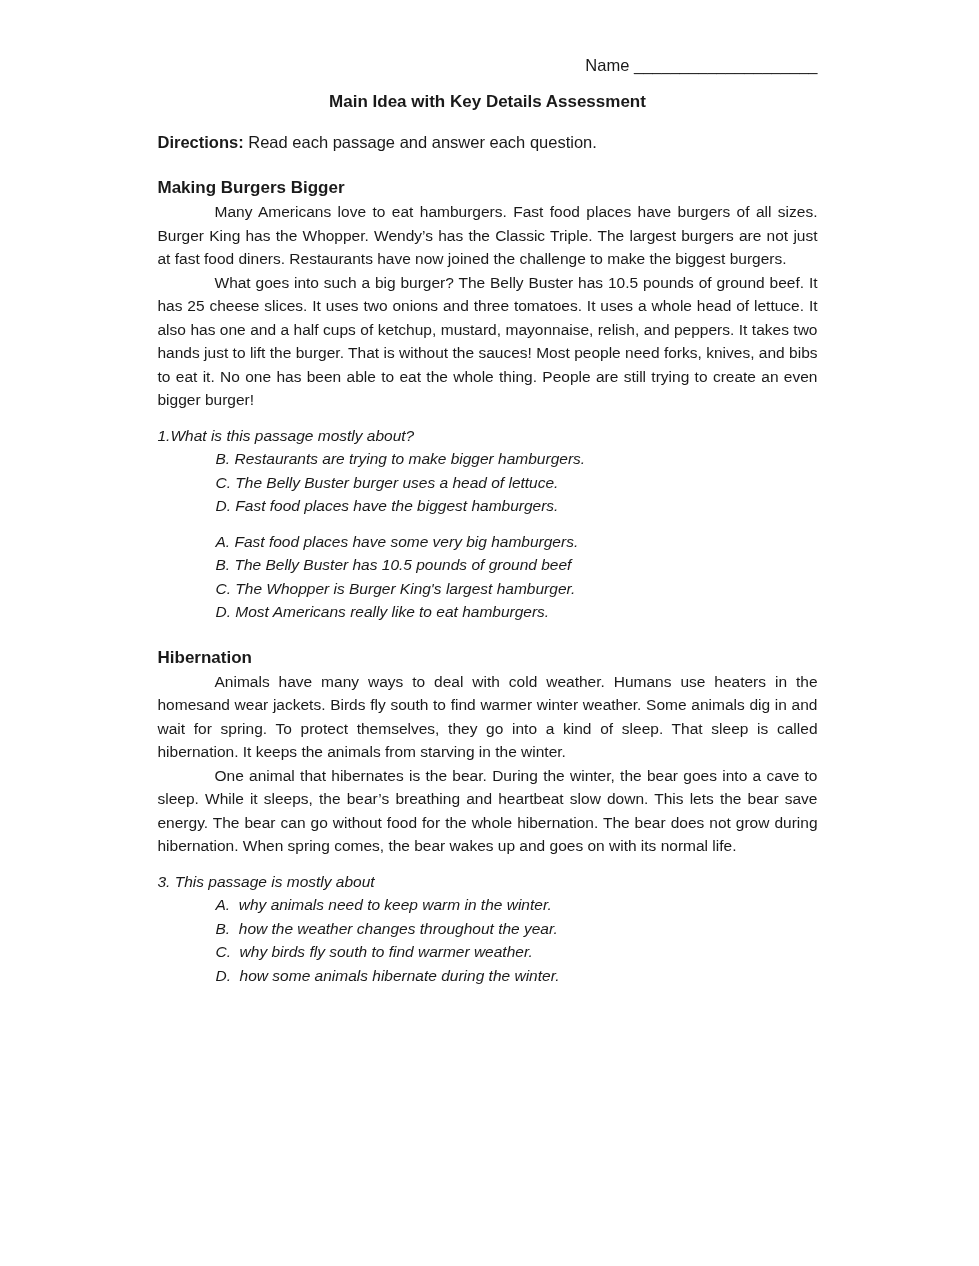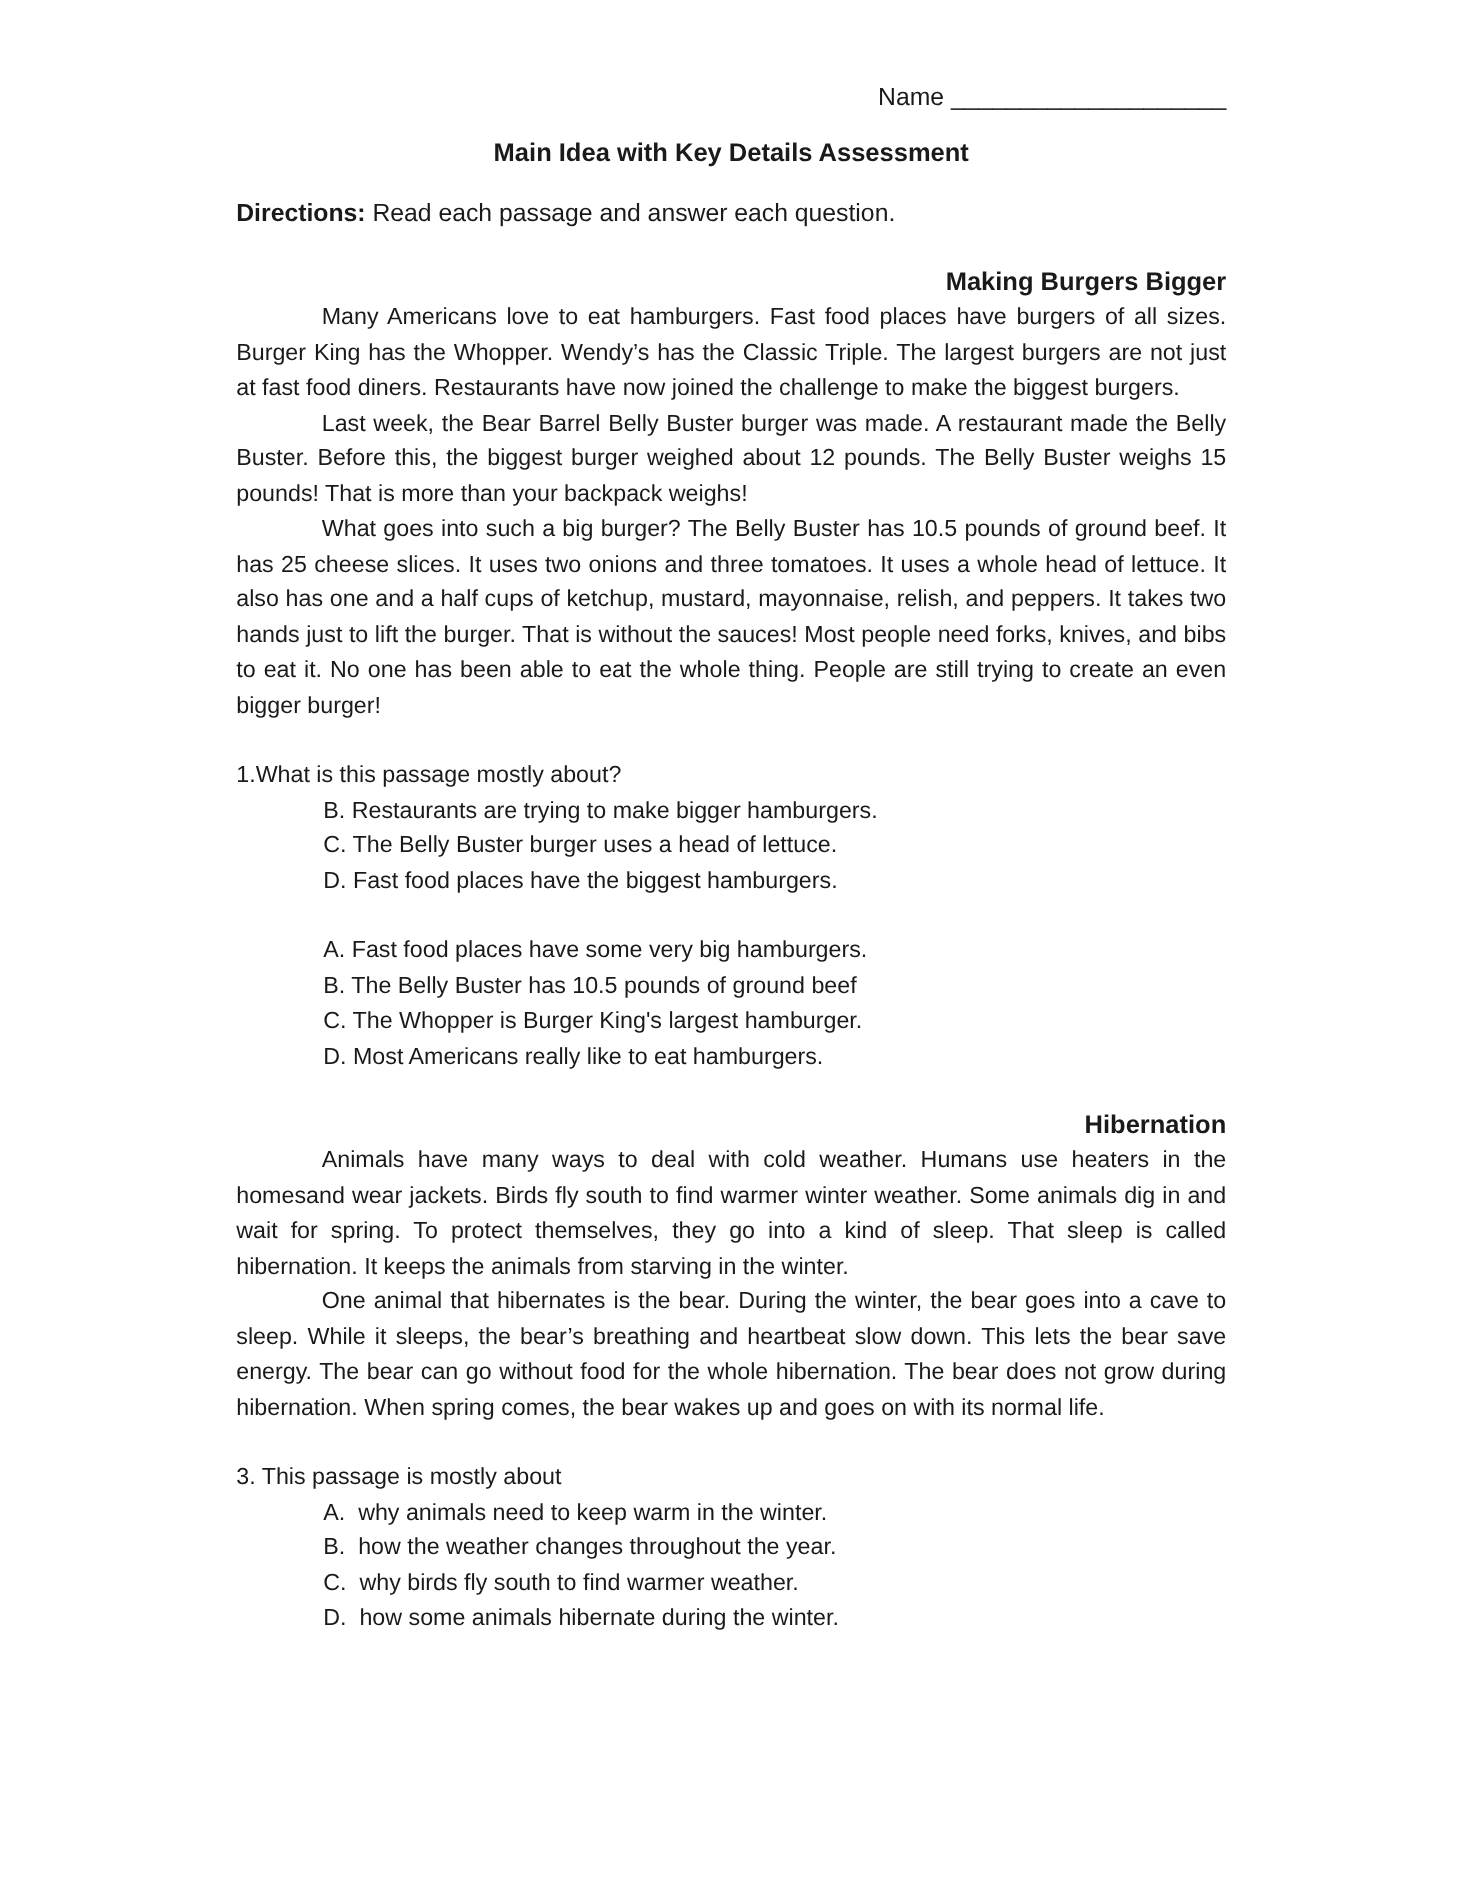--- a/index.html
+++ b/index.html
@@ -30,28 +30,27 @@
   .directions {
     font-size: 16.5px;
     margin: 0 0 13px 0;
   }
   .directions .bold { font-weight: bold; }
   .section-heading {
     font-size: 17px;
     font-weight: bold;
     margin: 21px 0 0 0;
     line-height: 25px;
-    text-align: right;
   }
   .passage p {
     margin: 0;
     text-indent: 57px;
     text-align: justify;
   }
-  .question { margin-top: 23px; }
+  .question { margin-top: 12px; font-style: italic; }
   .question .prompt { margin: 0; }
   .choices div {
     padding-left: 58px;
     white-space: pre-wrap;
   }
 </style>
 </head>
 <body>
 
 <div class="page">
@@ -62,21 +61,20 @@
     <span>____________________</span>
   </div>
 
   <div class="title">Main Idea with Key Details Assessment</div>
 
   <p class="directions"><span class="bold">Directions:</span><span> Read each passage and answer each question.</span></p>
 
   <div class="passage">
     <div class="section-heading">Making Burgers Bigger</div>
     <p>Many Americans love to eat hamburgers. Fast food places have burgers of all sizes. Burger King has the Whopper. Wendy’s has the Classic Triple. The largest burgers are not just at fast food diners. Restaurants have now joined the challenge to make the biggest burgers.</p>
-    <p>Last week, the Bear Barrel Belly Buster burger was made. A restaurant made the Belly Buster. Before this, the biggest burger weighed about 12 pounds. The Belly Buster weighs 15 pounds! That is more than your backpack weighs!</p>
     <p>What goes into such a big burger? The Belly Buster has 10.5 pounds of ground beef. It has 25 cheese slices. It uses two onions and three tomatoes. It uses a whole head of lettuce. It also has one and a half cups of ketchup, mustard, mayonnaise, relish, and peppers. It takes two hands just to lift the burger. That is without the sauces! Most people need forks, knives, and bibs to eat it. No one has been able to eat the whole thing. People are still trying to create an even bigger burger!</p>
   </div>
 
   <div class="question">
     <p class="prompt">1.What is this passage mostly about?</p>
     <div class="choices">
       <div>B. Restaurants are trying to make bigger hamburgers.</div>
       <div>C. The Belly Buster burger uses a head of lettuce.</div>
       <div>D. Fast food places have the biggest hamburgers.</div>
     </div>

